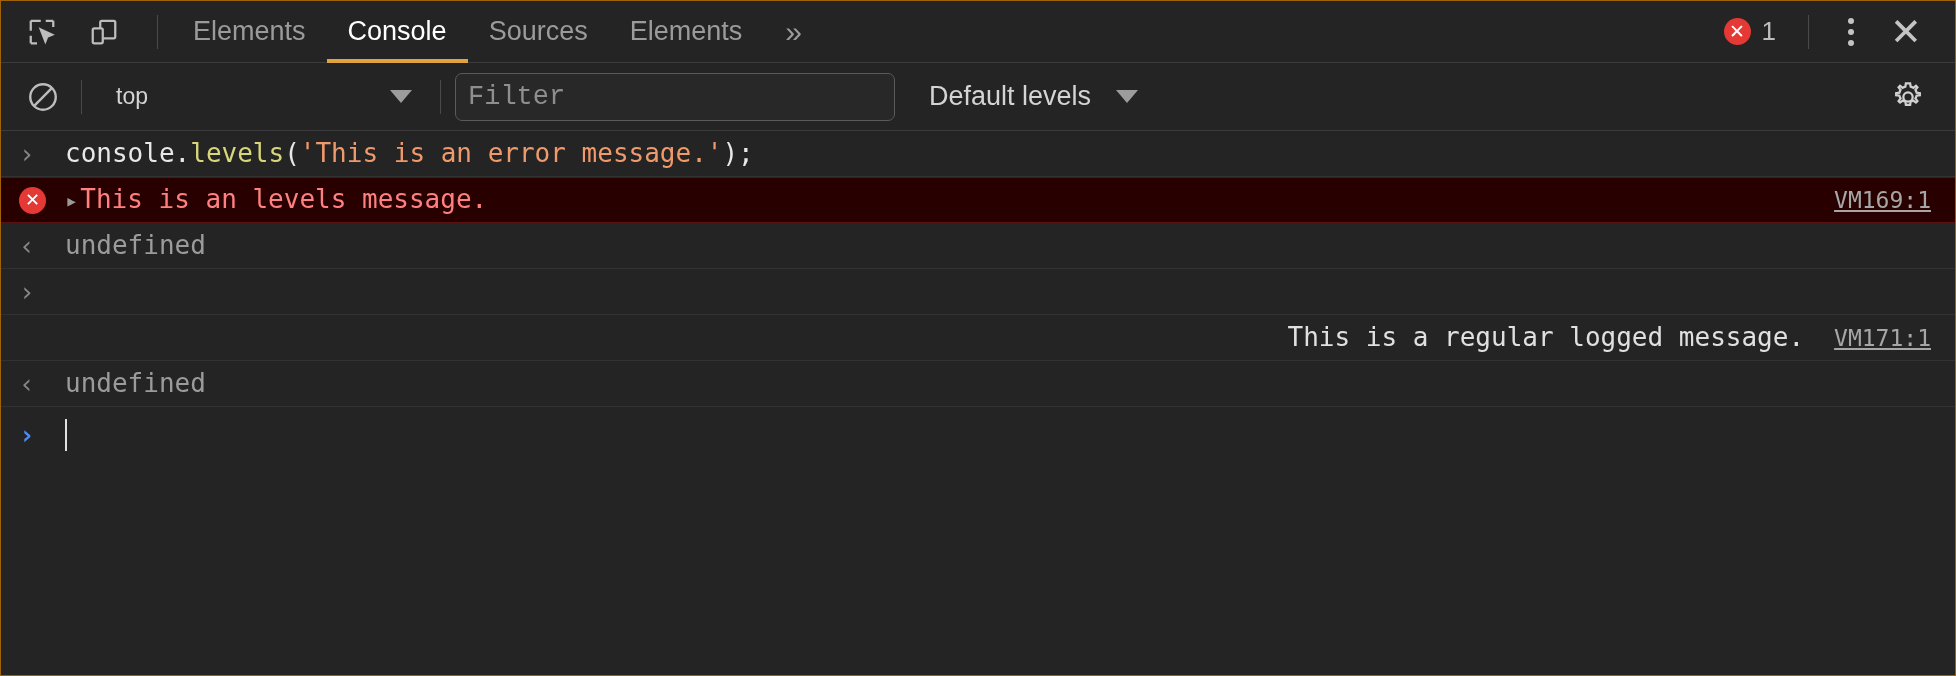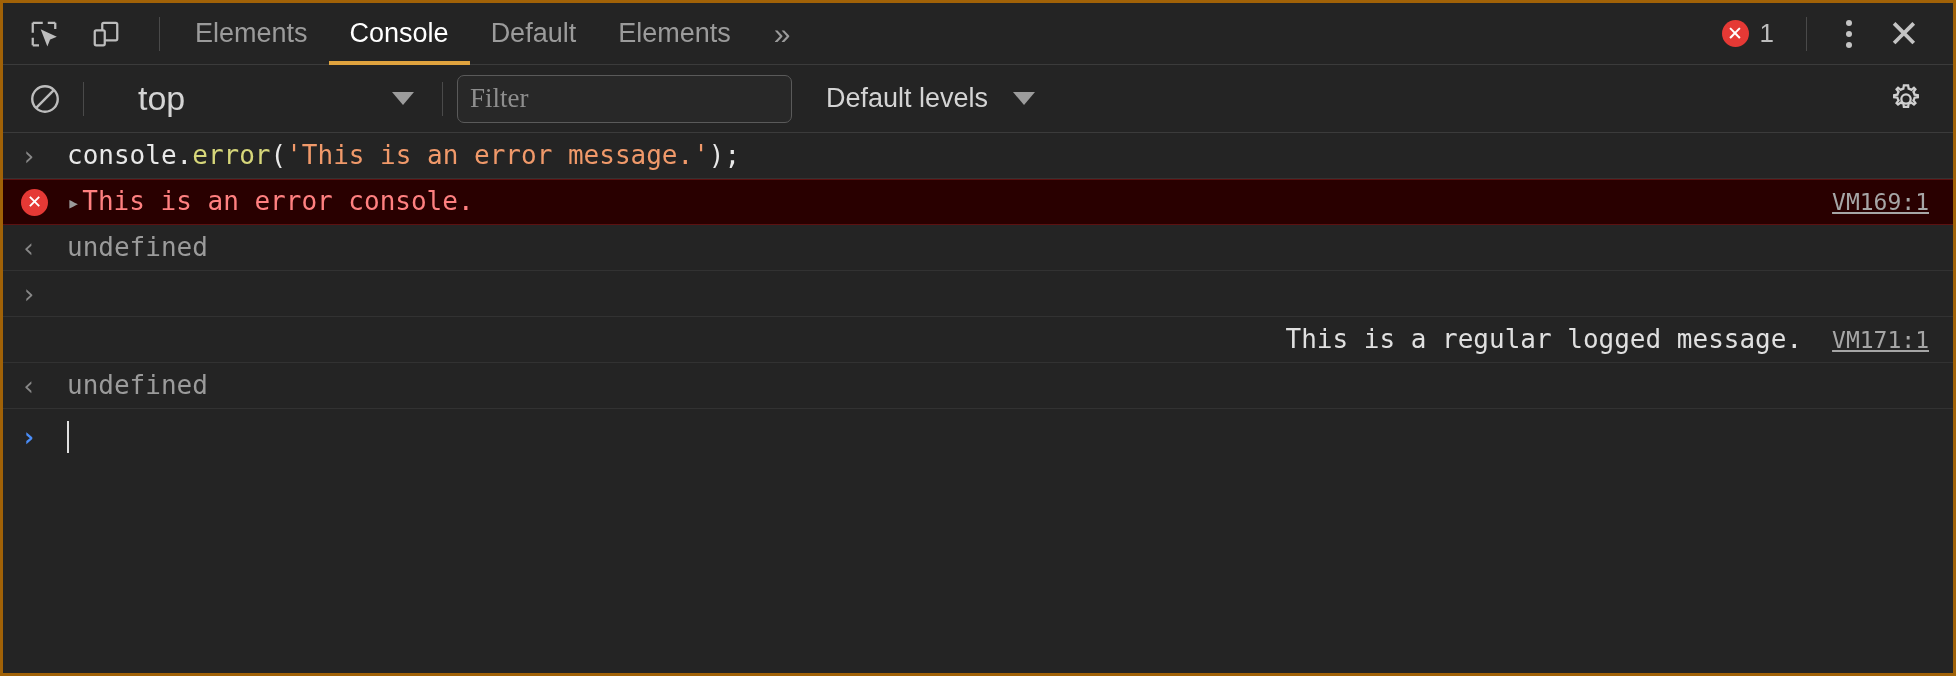--- a/index.html
+++ b/index.html
@@ -6,21 +6,21 @@
   html, body {
     width: 1956px; height: 676px;
     background: #242424;
     font-family: "Liberation Sans", sans-serif;
     overflow: hidden;
   }
   .devtools {
     width: 1956px; height: 676px;
     background: #701a75;
     display: flex; flex-direction: column;
-    border: 3px solid #a16207;
+    border: 1px solid #a16207;
   }
 
   
   .tabbar {
     height: 62px; min-height: 62px;
     background: #242424;
     display: flex; align-items: center;
     position: relative;
     border-bottom: 1px solid #3b3b3b;
   }
@@ -92,35 +92,35 @@
   .clear-btn {
     width: 48px; height: 48px; cursor: pointer;
     display: flex; align-items: center; justify-content: center;
   }
   .ctx-select {
     display: flex; align-items: center;
     width: 330px; height: 48px;
     padding: 0 14px 0 20px; cursor: pointer;
     justify-content: space-between;
   }
-  .ctx-select .label { font-size: 34px; color: #d4d4d4; margin-left: 20px; }
+  .ctx-select .label { font-size: 23px; color: #d4d4d4; }
   .caret {
     width: 0; height: 0;
     border-left: 11px solid transparent;
     border-right: 11px solid transparent;
     border-top: 13px solid #9c9c9c;
   }
   .filter-input {
-    width: 335px; height: 48px;
+    width: 440px; height: 48px;
     background: #282828;
     border: 1px solid #5a5a5a;
     border-radius: 7px;
     color: #d4d4d4; font-size: 27px;
     padding: 0 12px;
-    font-family: Liberation Serif, serif;
+    font-family: Liberation Mono, monospace;
     outline: none;
   }
   .filter-input::placeholder { color: #8e8e8e; }
   .levels {
     display: flex; align-items: center; gap: 25px;
     margin-left: 22px; height: 48px; padding: 0 12px; cursor: pointer;
   }
   .levels .label { font-size: 27px; color: #d4d4d4; white-space: nowrap; }
   .gear-btn {
     margin-left: auto; margin-right: 22px;
@@ -215,21 +215,21 @@
           <rect x="9" y="3" width="12" height="14" rx="1.2"></rect>
           <rect x="3" y="9" width="8" height="12" rx="1.2" fill="#242424"></rect>
         </svg>
       </div>
       <div class="vdivider"></div>
     </div>
 
     <div class="tabs">
       <div class="tab">Elements</div>
       <div class="tab active">Console</div>
-      <div class="tab">Default</div>
+      <div class="tab">Sources</div>
       <div class="tab">Elements</div>
       <div class="tab-more">»</div>
     </div>
 
     <div class="tabbar-right">
       <div class="err-badge">
         <span class="err-circle">✕</span>
         <span class="err-count">1</span>
       </div>
       <div class="vdivider"></div>
@@ -277,28 +277,28 @@
                  a7.6 7.6 0 0 1 -.8-1.9 l-2.3-.35 0-1.5 2.3-.35 a7.6 7.6 0 0 1 .8-1.9
                  l-1.4-1.85 1.06-1.06 1.85 1.4 a7.6 7.6 0 0 1 1.9-.8 l.35-2.3 z"></path>
       </svg>
     </div>
   </div>
 
   <div class="console-body">
 
     <div class="row input-row">
       <span class="gutter chev-in">›</span>
-      <span class="msg"><span class="tok-plain">console</span><span class="tok-punct">.</span><span class="tok-method">error</span><span class="tok-punct">(</span><span class="tok-string">'This is an error message.'</span><span class="tok-punct">);</span></span>
+      <span class="msg"><span class="tok-plain">console</span><span class="tok-punct">.</span><span class="tok-method">levels</span><span class="tok-punct">(</span><span class="tok-string">'This is an error message.'</span><span class="tok-punct">);</span></span>
     </div>
 
     <div class="row error-row">
       <span class="gutter">
         <span class="err-dot-small">✕</span>
       </span>
-      <span class="msg msg-error"><span class="expander">▸</span><span>This is an error console.</span></span>
+      <span class="msg msg-error"><span class="expander">▸</span><span>This is an levels message.</span></span>
       <span class="vmlink">VM169:1</span>
     </div>
 
     <div class="row output-row">
       <span class="gutter chev-out">‹</span>
       <span class="msg msg-undef">undefined</span>
     </div>
 
     <div class="row input-row">
       <span class="gutter chev-in">›</span>

